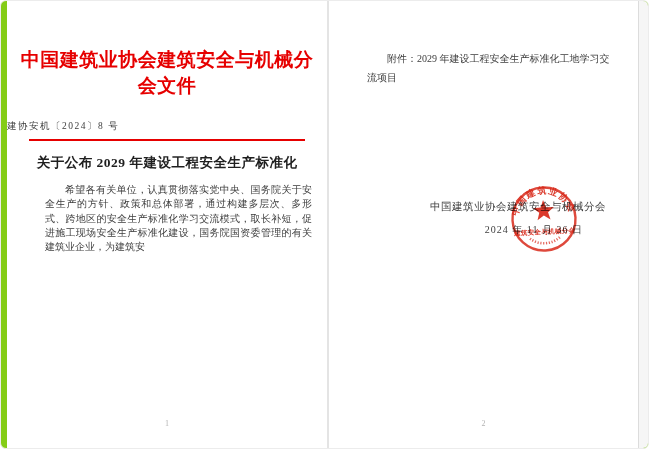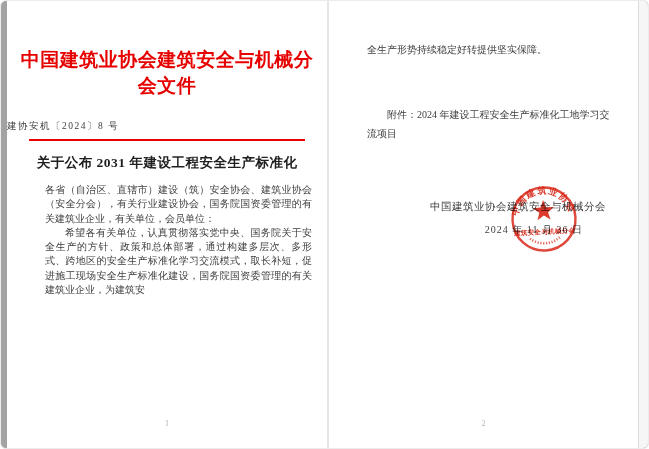--- a/index.html
+++ b/index.html
@@ -1,19 +1,19 @@
 <!DOCTYPE html>
 <html><head>
 <meta charset="utf-8">
 <style>
   html,body{margin:0;padding:0;}
   body{background:#ffffff;font-family:"Liberation Serif","DejaVu Serif",serif;}
   .stage{
     position:relative;width:649px;height:449px;box-sizing:border-box;
-    background:#a3a3a3;border:1px solid #ececec;border-radius:6px;overflow:hidden;
+    background:#84cc16;border:1px solid #ececec;border-radius:6px;overflow:hidden;
   }
   .page{position:absolute;top:0;height:449px;background:#ffffff;}
   .page-left{left:6px;width:320px;}
   .page-right{left:328px;width:309px;}
   .gutter{position:absolute;left:326px;top:0;width:2px;height:449px;background:#e4e4e4;}
   .edge-strip{position:absolute;left:637px;top:0;width:12px;height:449px;background:#f6f6f6;border-left:1px solid #dcdcdc;}
 
   
   .doc-header{
     margin:46px 12px 0 12px;text-align:center;color:#e60000;
@@ -65,35 +65,33 @@
 </head>
 <body>
 
 <div class="stage">
 
   <div class="page page-left">
     <div class="doc-header">中国建筑业协会建筑安全与机械分会文件</div>
     <div class="doc-number">建协安机〔2024〕8 号</div>
     <div class="red-rule"></div>
     <div class="doc-title">
-      <div>关于公布 2031 年建设工程安全生产标准化</div>
+      <div>关于公布 2029 年建设工程安全生产标准化</div>
     </div>
     <div class="body-text">
-      <p class="salutation">各省（自治区、直辖市）建设（筑）安全协会、建筑业协会（安全分会），有关行业建设协会，国务院国资委管理的有关建筑业企业，有关单位，会员单位：</p>
       <p>希望各有关单位，认真贯彻落实党中央、国务院关于安全生产的方针、政策和总体部署，通过构建多层次、多形式、跨地区的安全生产标准化学习交流模式，取长补短，促进施工现场安全生产标准化建设，国务院国资委管理的有关建筑业企业，为建筑安</p>
     </div>
     <div class="page-num">1</div>
   </div>
 
   <div class="gutter"></div>
 
   <div class="page page-right">
-    <p class="cont-par">全生产形势持续稳定好转提供坚实保障。</p>
     <div class="attachment">
-      <div class="l1">附件：2024 年建设工程安全生产标准化工地学习交流项目</div>
+      <div class="l1">附件：2029 年建设工程安全生产标准化工地学习交流项目</div>
     </div>
     <div class="signer">中国建筑业协会建筑安全与机械分会</div>
     <div class="issue-date">2024 年 11 月 36 日</div>
 
     <svg class="seal" viewBox="0 0 70 70">
       <circle cx="35" cy="35" r="31.5" fill="none" stroke="#d8291a" stroke-width="2.4" opacity="0.85"></circle>
       <path id="sealArc" d="M 9,41 A 26.5,26.5 0 1 1 61,41" fill="none"></path>
       <text class="seal-arc-text">
         <textPath href="#sealArc" startOffset="50%" text-anchor="middle">中国建筑业协会</textPath>
       </text>

